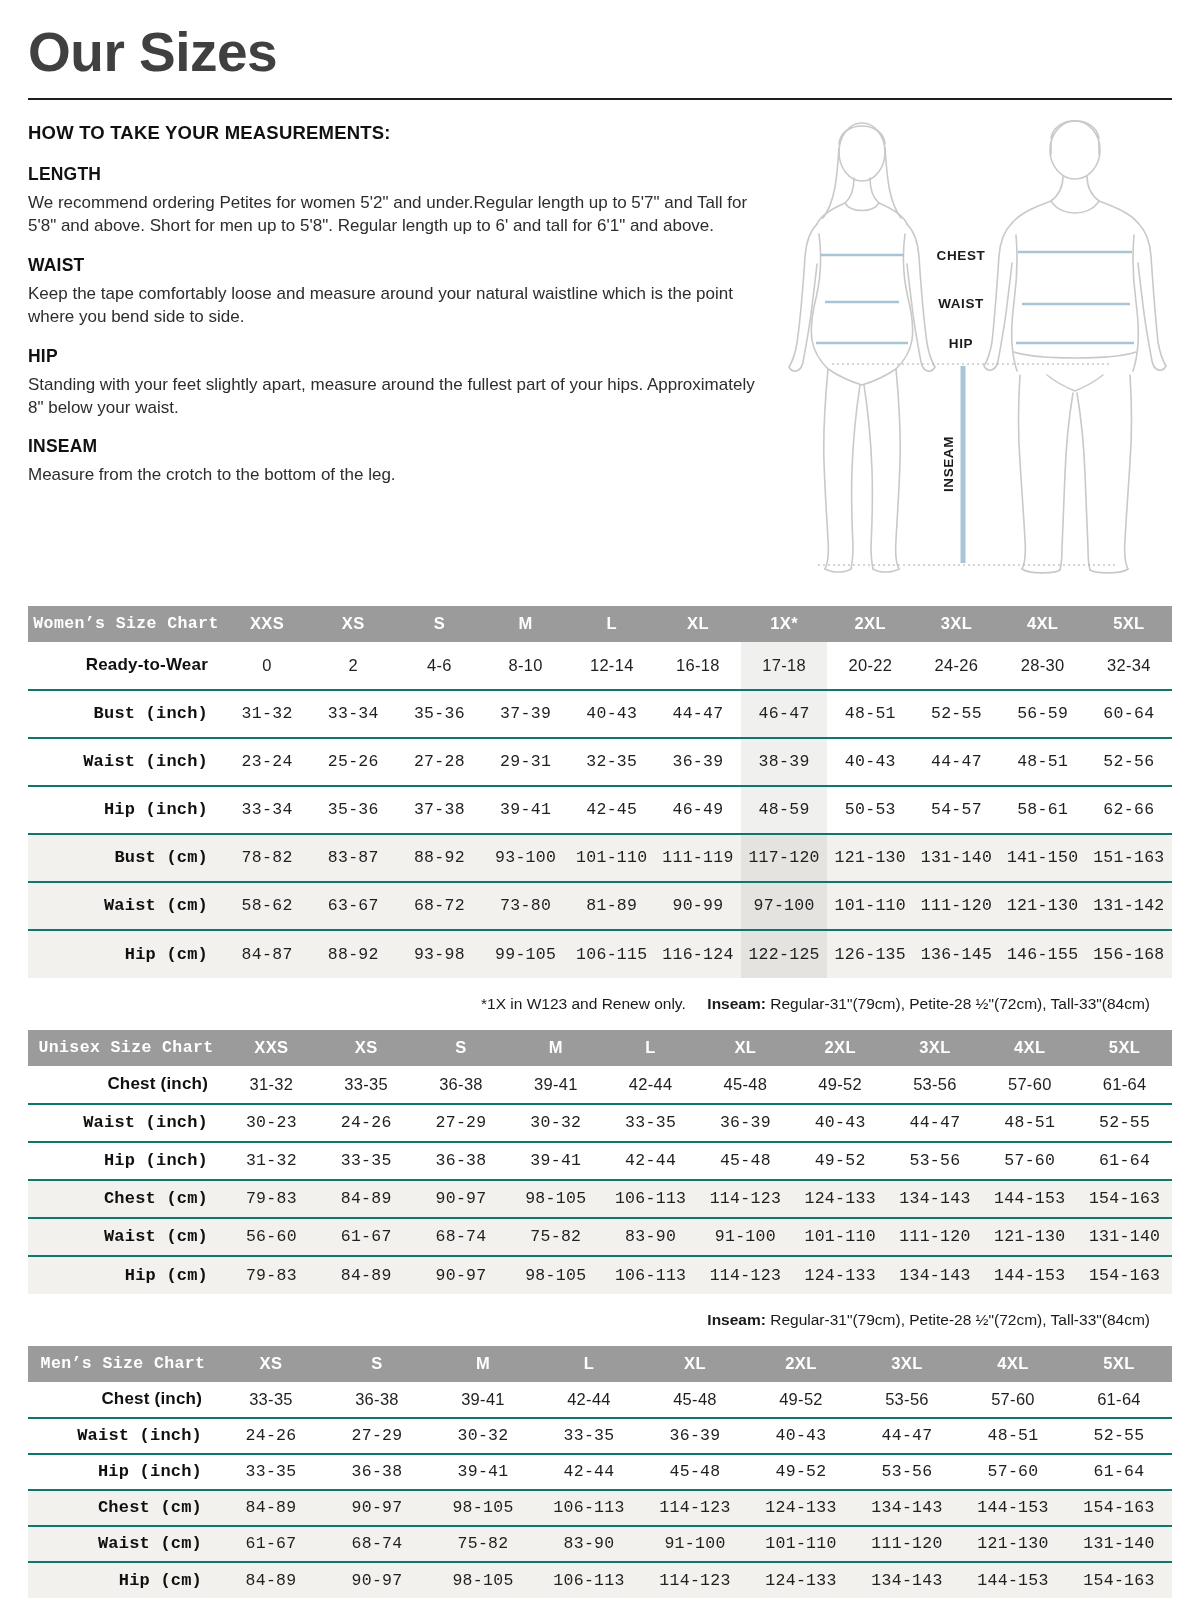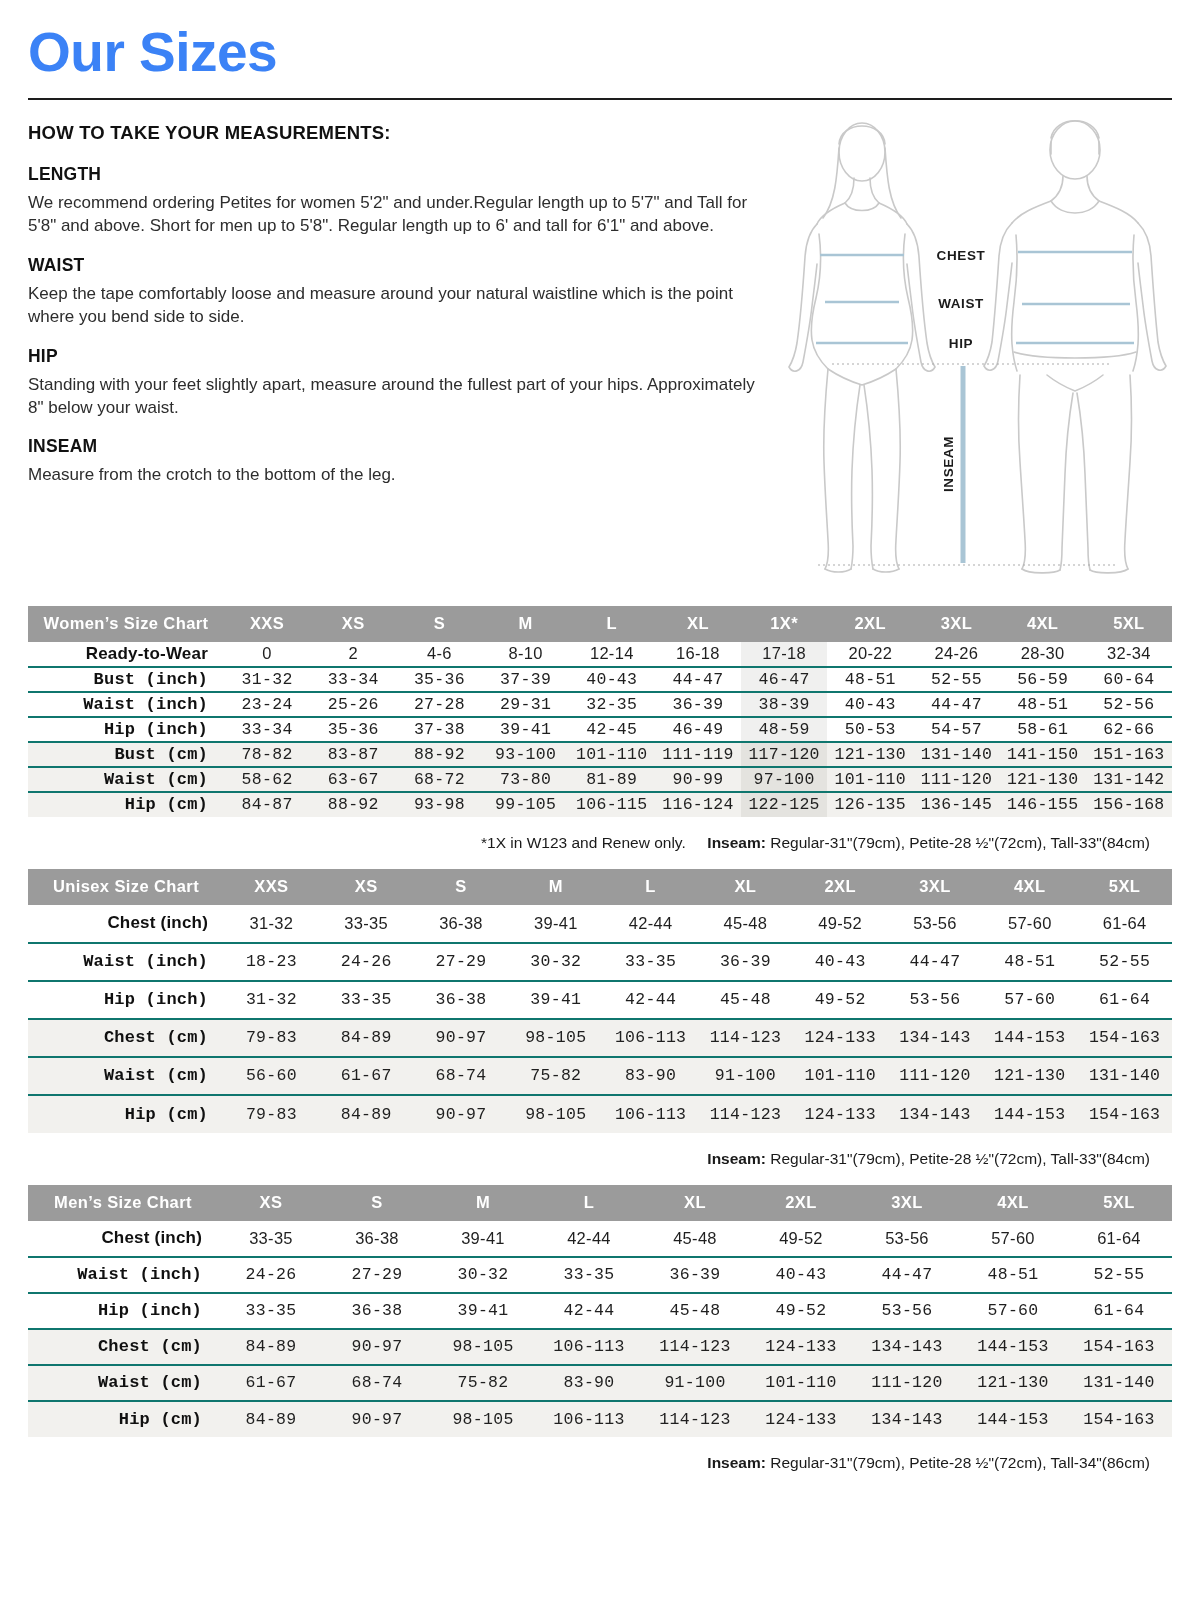--- a/index.html
+++ b/index.html
@@ -7,21 +7,21 @@
   body {
     width:1200px; height:1600px; overflow:hidden;
     background:#ffffff; color:#1c1c1c;
     font-family:"Liberation Sans", sans-serif;
   }
   .page { padding:24px 28px 0 28px; }
 
   
   .page-title {
     font-size:55px; line-height:1.05; font-weight:800;
-    letter-spacing:-0.5px; color:#3b82f6; margin:0 0 16px 0;
+    letter-spacing:-0.5px; color:#404040; margin:0 0 16px 0;
   }
   .rule { border:none; border-top:2.5px solid #1d1d1d; margin:0 0 22px 0; }
 
   
   .top { display:flex; margin-bottom:20px; }
   .instructions { width:758px; }
   .instr-heading {
     font-size:18.5px; font-weight:800; letter-spacing:0.2px;
     color:#111; margin:0 0 20px 0;
   }
@@ -42,33 +42,33 @@
   }
 
   
   .size-table {
     border-collapse:collapse; width:1144px; table-layout:fixed;
   }
   .size-table thead th {
     background:#9b9b9b; color:#ffffff; font-weight:700;
     font-size:16.5px; letter-spacing:0.4px; height:36px; text-align:center;
   }
-  .size-table thead th.corner { width:196px; }
+  .size-table thead th.corner { width:196px;font-family:Liberation Mono, monospace; }
   .t-men .size-table thead th.corner { width:190px; }
   .size-table tbody th.row-label {
     text-align:right; padding-right:16px; font-weight:700;
     font-size:17px; color:#101010; letter-spacing:0.2px;
   }
   .size-table tbody td {
     text-align:center; font-size:16.5px; color:#1f1f1f; letter-spacing:0.3px;
   }
   .size-table tbody tr + tr { border-top:2px solid #0f766e;font-family:Liberation Mono, monospace; }
   .size-table tbody tr.cm-row { background:#f2f1ee; }
   .size-table tbody td.hl { background:rgba(90,90,78,0.09); }
-  .t-women tbody tr { height:25px; }
+  .t-women tbody tr { height:48px; }
   .t-unisex tbody tr { height:38px; }
   .t-men tbody tr { height:36px; }
 
   .footnote-row { position:relative; height:52px; }
   .footnote-row .note-extra {
     position:absolute; left:453px; top:17px; font-size:15.5px; color:#1a1a1a;
   }
   .footnote-row .note-inseam {
     position:absolute; right:22px; top:17px; font-size:15.5px; color:#1a1a1a;
   }
@@ -328,21 +328,21 @@
               <td>39-41</td>
               <td>42-44</td>
               <td>45-48</td>
               <td>49-52</td>
               <td>53-56</td>
               <td>57-60</td>
               <td>61-64</td>
             </tr>
             <tr>
               <th class="row-label">Waist (inch)</th>
-              <td>18-23</td>
+              <td>30-23</td>
               <td>24-26</td>
               <td>27-29</td>
               <td>30-32</td>
               <td>33-35</td>
               <td>36-39</td>
               <td>40-43</td>
               <td>44-47</td>
               <td>48-51</td>
               <td>52-55</td>
             </tr>

